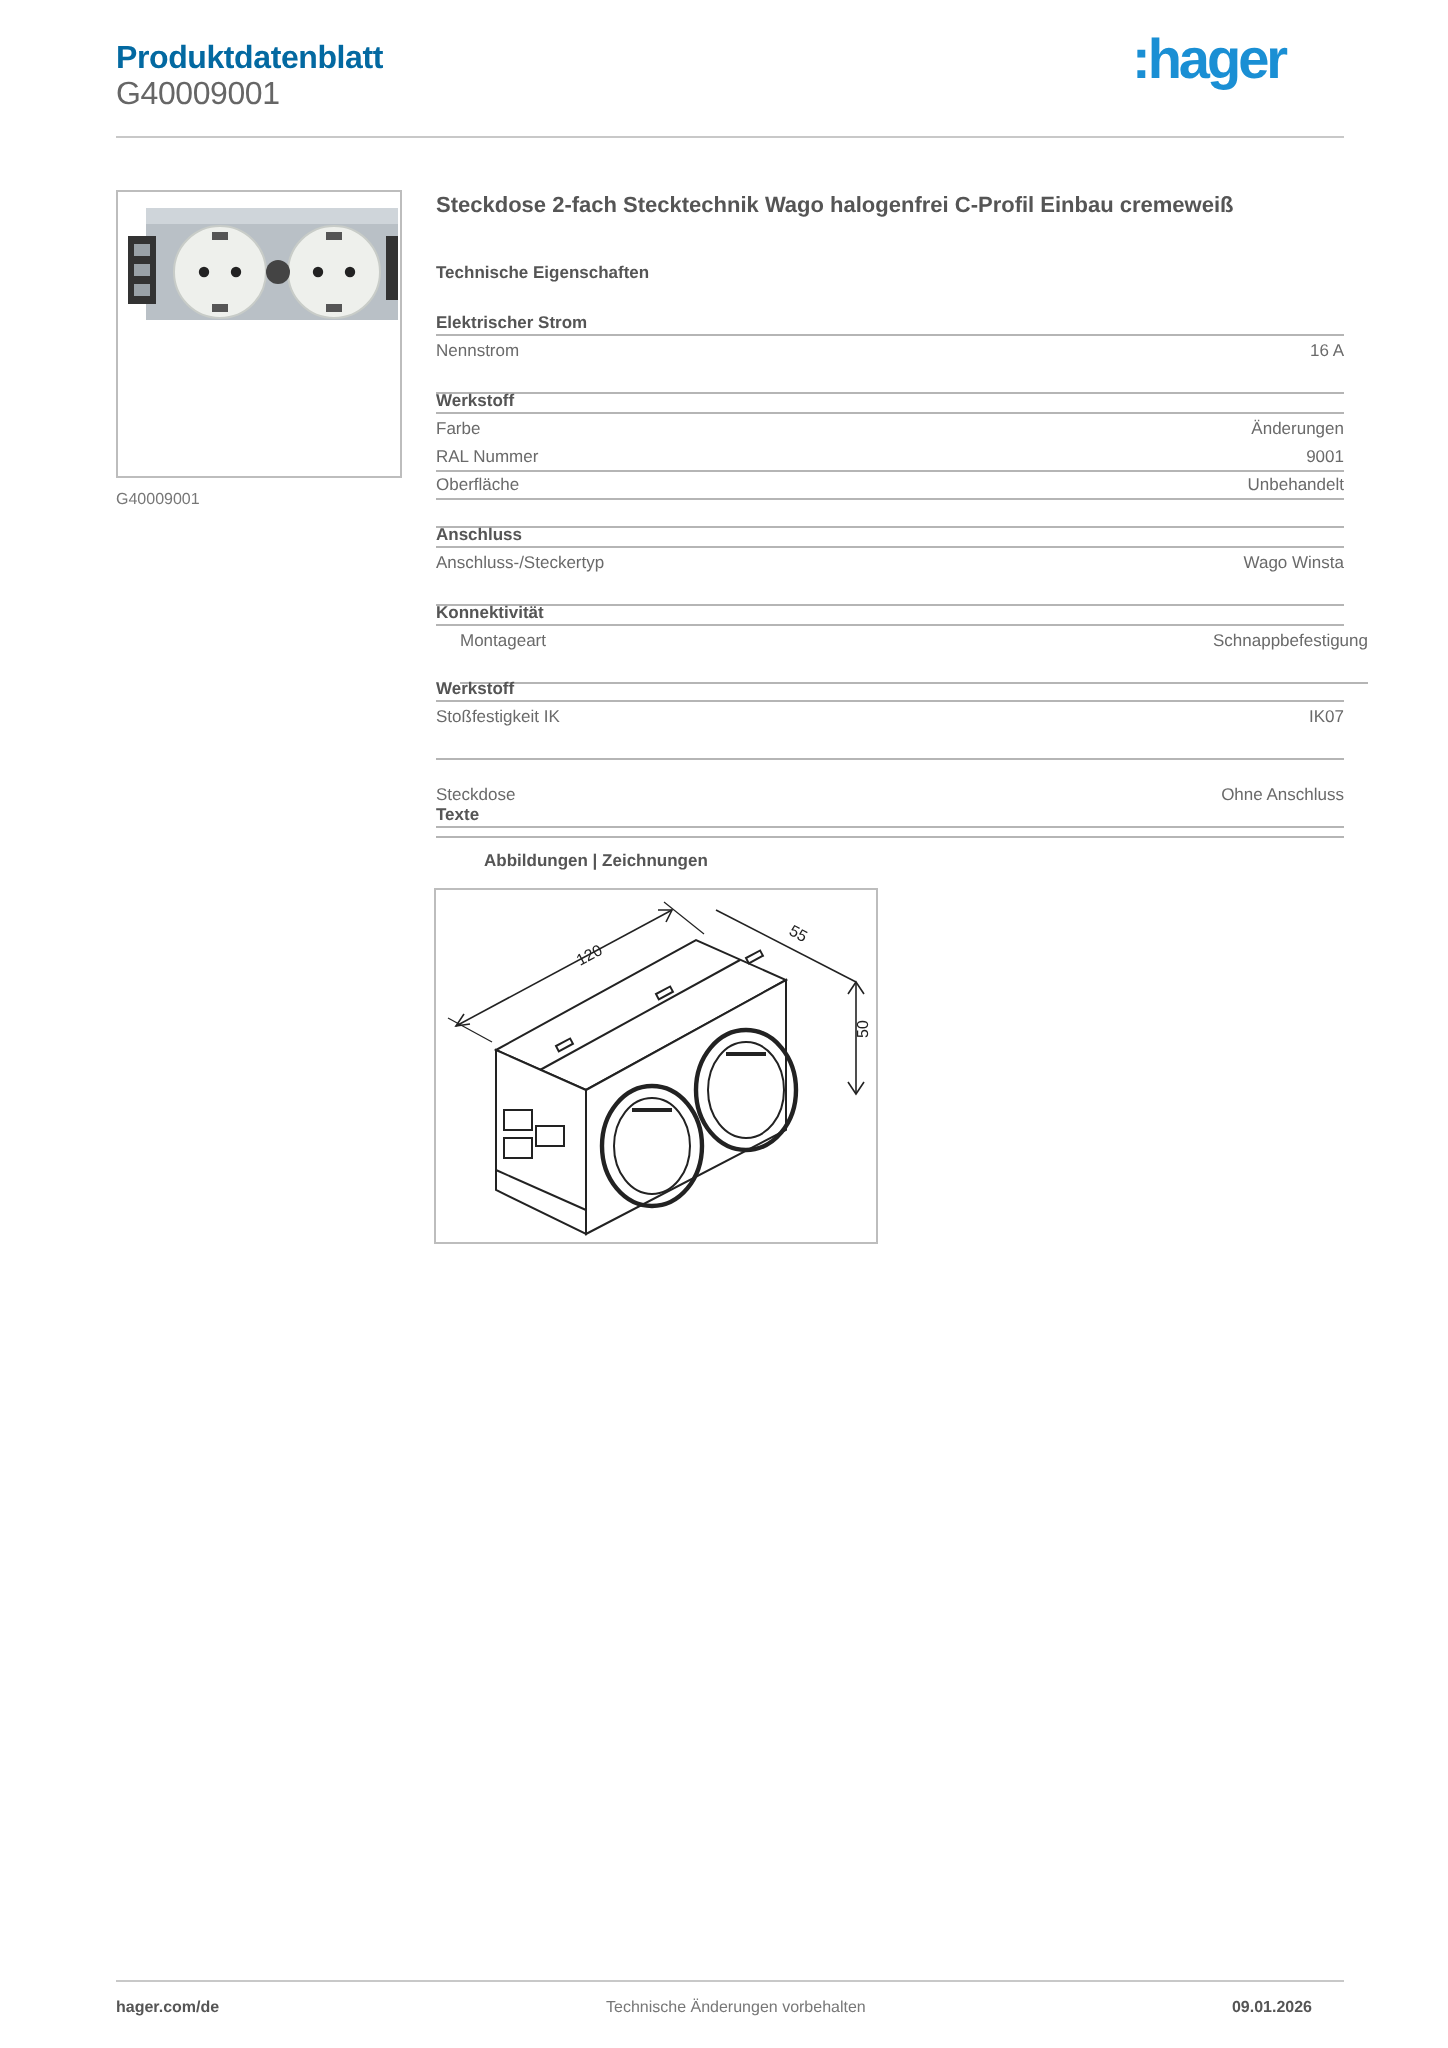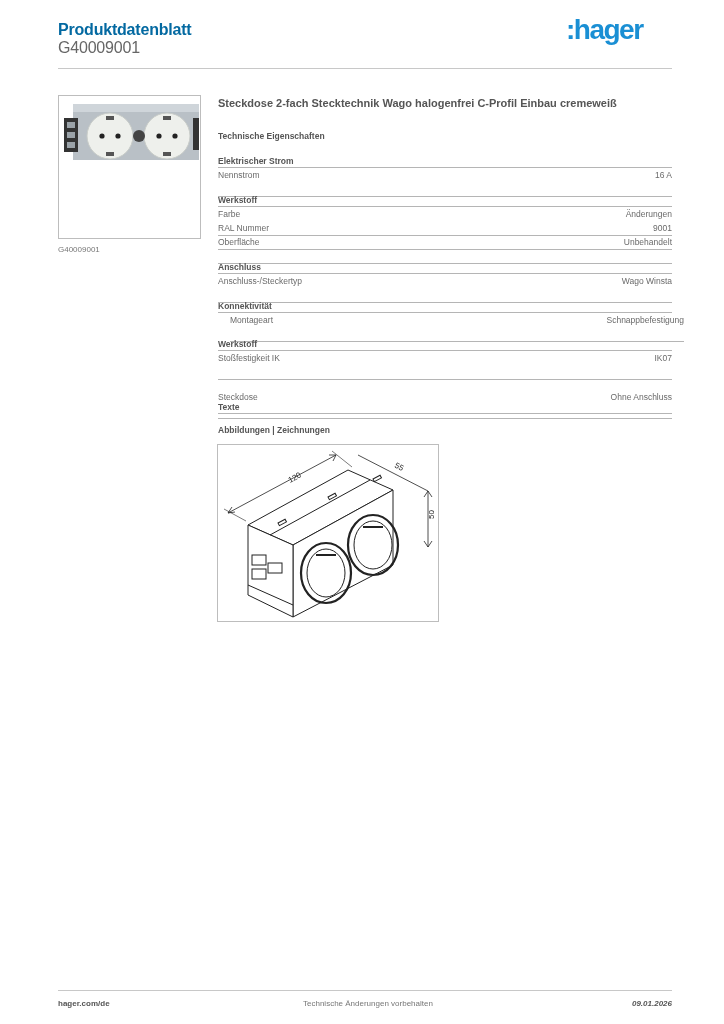--- a/index.html
+++ b/index.html
@@ -20,21 +20,21 @@
   .group-head { position: absolute; left: 218px; width: 454px; font-size: 8.5px; font-weight: bold; color: #555; height: 12px; border-bottom: 1px solid #b5b5b5; }
   .row { position: absolute; left: 218px; width: 454px; height: 28px; border-bottom: 1px solid #b5b5b5; font-size: 8.5px; color: #6a6a6a; }
   .row .k { position: absolute; left: 0; top: 1px; }
   .row .v { position: absolute; right: 0; top: 1px; }
 
   .drawing-box { position: absolute; left: 217px; top: 444px; width: 222px; height: 178px; border: 1px solid #bdbdbd; background: #fff; }
 
   .footer-rule { position: absolute; left: 58px; top: 990px; width: 614px; height: 1px; background: #c8c8c8; }
   .footer-left { position: absolute; left: 58px; top: 999px; font-size: 8px; font-weight: bold; color: #555; }
   .footer-center { position: absolute; left: 303px; top: 999px; font-size: 8px; color: #777; }
-  .footer-right { position: absolute; right: 52px; top: 999px; font-size: 8px; font-weight: bold; color: #555; font-style: italic; }
+  .footer-right { position: absolute; right: 68px; top: 999px; font-size: 8px; font-weight: bold; color: #555; }
 </style>
 </head>
 <body>
 
 <div class="header-title">Produktdatenblatt</div>
 <div class="header-code">G40009001</div>
 <div class="logo">:hager</div>
 <div class="header-rule"></div>
 
 <div class="photo-box">
@@ -106,21 +106,21 @@
   <span class="k">Stoßfestigkeit IK</span>
   <span class="v">IK07</span>
 </div>
 
 <div class="group-head" style="top:378px;margin-top:24px;">Texte</div>
 <div class="row" style="top:391px;">
   <span class="k">Steckdose</span>
   <span class="v">Ohne Anschluss</span>
 </div>
 
-<div class="subhead" style="top:425px;">Abbildungen | Zeichnungen</div>
+<div class="subhead" style="top:425px;margin-left:24px;">Abbildungen | Zeichnungen</div>
 <div class="drawing-box">
   <svg width="220" height="176" viewBox="0 0 220 176" fill="none" stroke="#222" stroke-width="1">
 
     <polygon points="30,80 130,25 175,45 75,100" fill="#fff"></polygon>
 
     <polygon points="75,100 175,45 175,120 75,172" fill="#fff"></polygon>
 
     <polygon points="30,80 75,100 75,172 30,150" fill="#fff"></polygon>
 
     <line x1="52" y1="90" x2="152" y2="35"></line>

